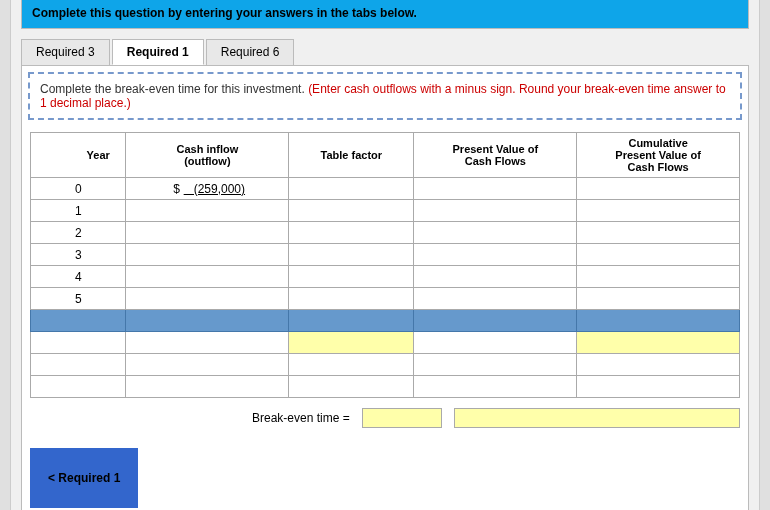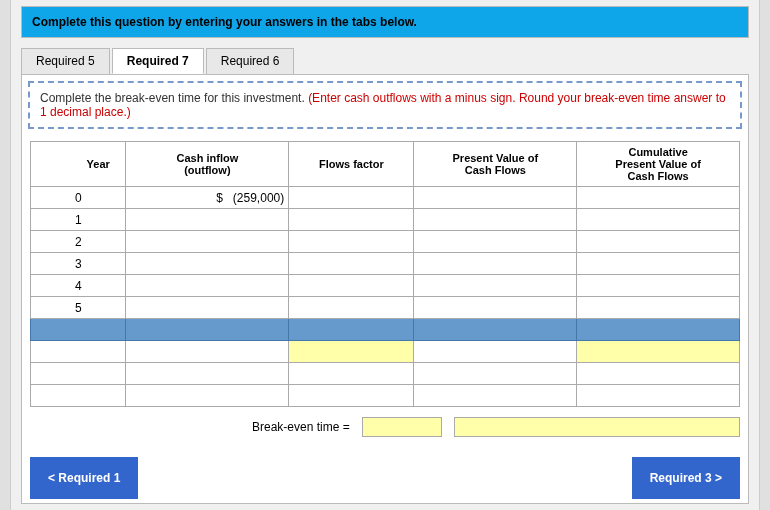--- a/index.html
+++ b/index.html
@@ -109,23 +109,23 @@
       background: #ffffaa !important;
     }
     .footer-nav {
       display: flex;
       justify-content: space-between;
       padding: 8px 8px 4px 8px;
       margin-top: 6px;
     }
     .nav-btn {
       background: #3366cc;
-      color: #ffffff;
+      color: #000000;
       border: none;
-      padding: 14px 18px;
+      padding: 23px 18px;
       cursor: pointer;
       font-size: 12px;
       font-weight: bold;
     }
     .break-even-label {
       font-size: 12px;
       white-space: nowrap;
     }
     .break-even-input {
       border: 1px solid #aaa;
@@ -143,52 +143,52 @@
 <body>
 
 <div class="main-container">
 
   <div class="instruction-bar">
     <span>Complete this question by entering your answers in the tabs below.</span>
   </div>
 
   <div class="tabs">
     <div class="tab">
-      <span>Required 5</span>
+      <span>Required 3</span>
     </div>
     <div class="tab active">
-      <span>Required 7</span>
+      <span>Required 1</span>
     </div>
     <div class="tab">
       <span>Required 6</span>
     </div>
   </div>
 
   <div class="content-area">
 
     <div class="question-instruction">
       <span>Complete the break-even time for this investment. </span><span class="highlight">(Enter cash outflows with a minus sign. Round your break-even time answer to 1 decimal place.)</span>
     </div>
 
     <div class="table-section">
       <table>
         <thead>
           <tr>
             <th class="col-year">Year</th>
             <th class="col-cash">Cash inflow<br>(outflow)</th>
-            <th class="col-table">Flows factor</th>
+            <th class="col-table">Table factor</th>
             <th class="col-pv">Present Value of<br>Cash Flows</th>
             <th class="col-cum">Cumulative<br>Present Value of<br>Cash Flows</th>
           </tr>
         </thead>
         <tbody>
 
           <tr>
             <td class="year-col">0</td>
-            <td class="input-cell" style="text-align:right; padding-left:4px;">
+            <td class="input-cell" style="text-align:center; padding-left:4px;text-decoration:underline;">
               <span style="display:inline-block; width:14px;">$</span>
               <span>&nbsp;&nbsp;(259,000)</span>
             </td>
             <td class="input-cell"><input type="text" style=""></td>
             <td class="input-cell"><input type="text" style=""></td>
             <td class="input-cell"><input type="text" style=""></td>
           </tr>
 
           <tr>
             <td class="year-col">1</td>
@@ -267,16 +267,15 @@
 
     <div style="display:flex; align-items:center; padding: 4px 8px 6px 8px; gap:12px;">
       <div style="width:210px;"></div>
       <span class="break-even-label">Break-even time =</span>
       <input type="text" class="break-even-input" style="">
       <div style="flex:1; background:#ffffaa; height:20px; border:1px solid #aaa;"></div>
     </div>
 
     <div class="footer-nav">
       <button class="nav-btn">&lt; Required 1</button>
-      <button class="nav-btn">Required 3 &gt;</button>
     </div>
   </div>
 </div>
 
 </body></html>

